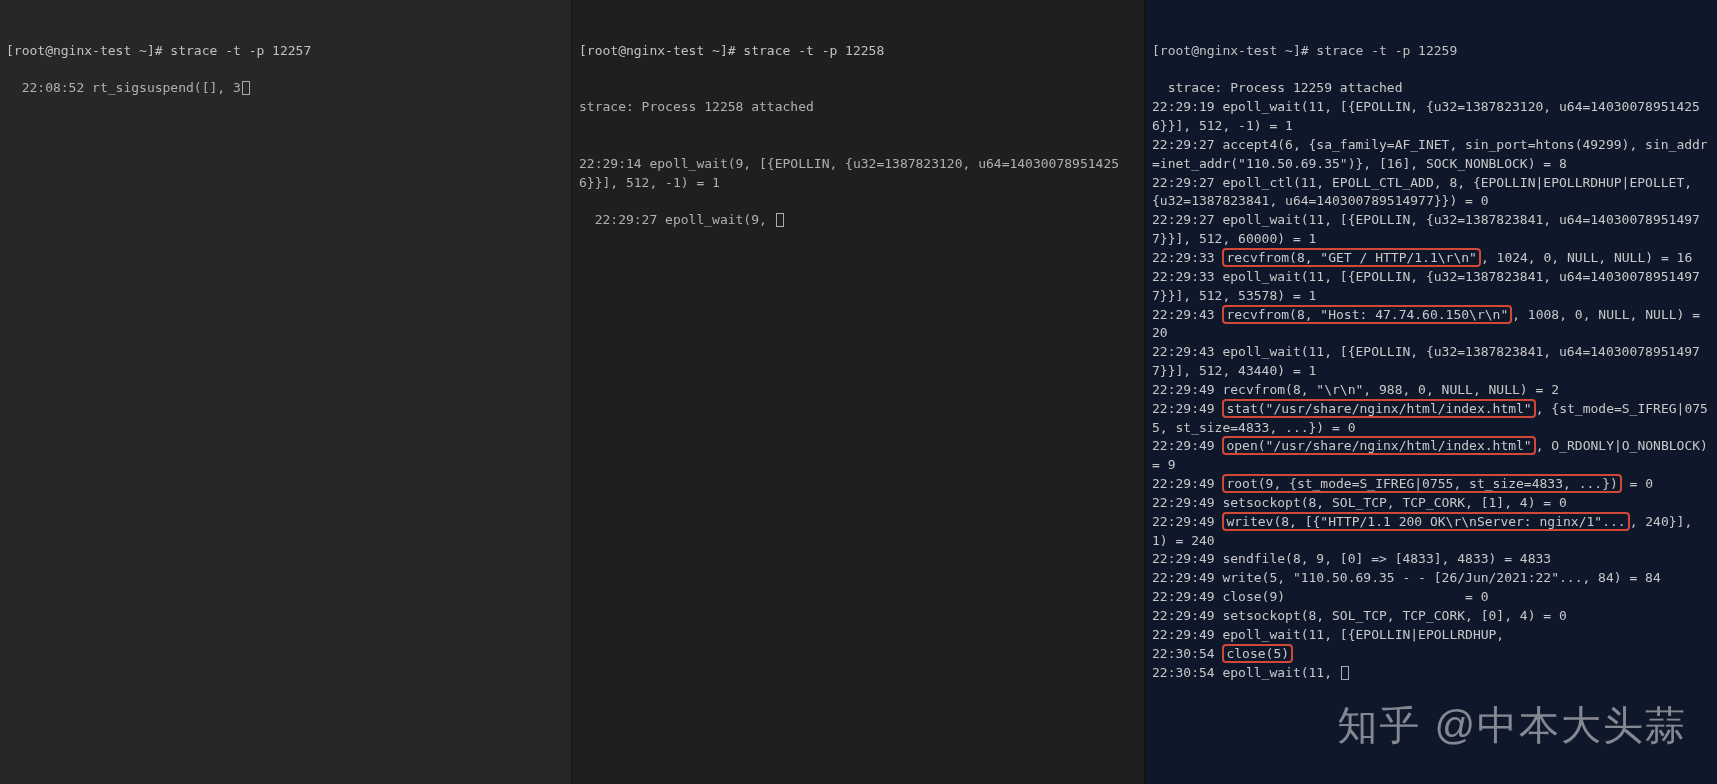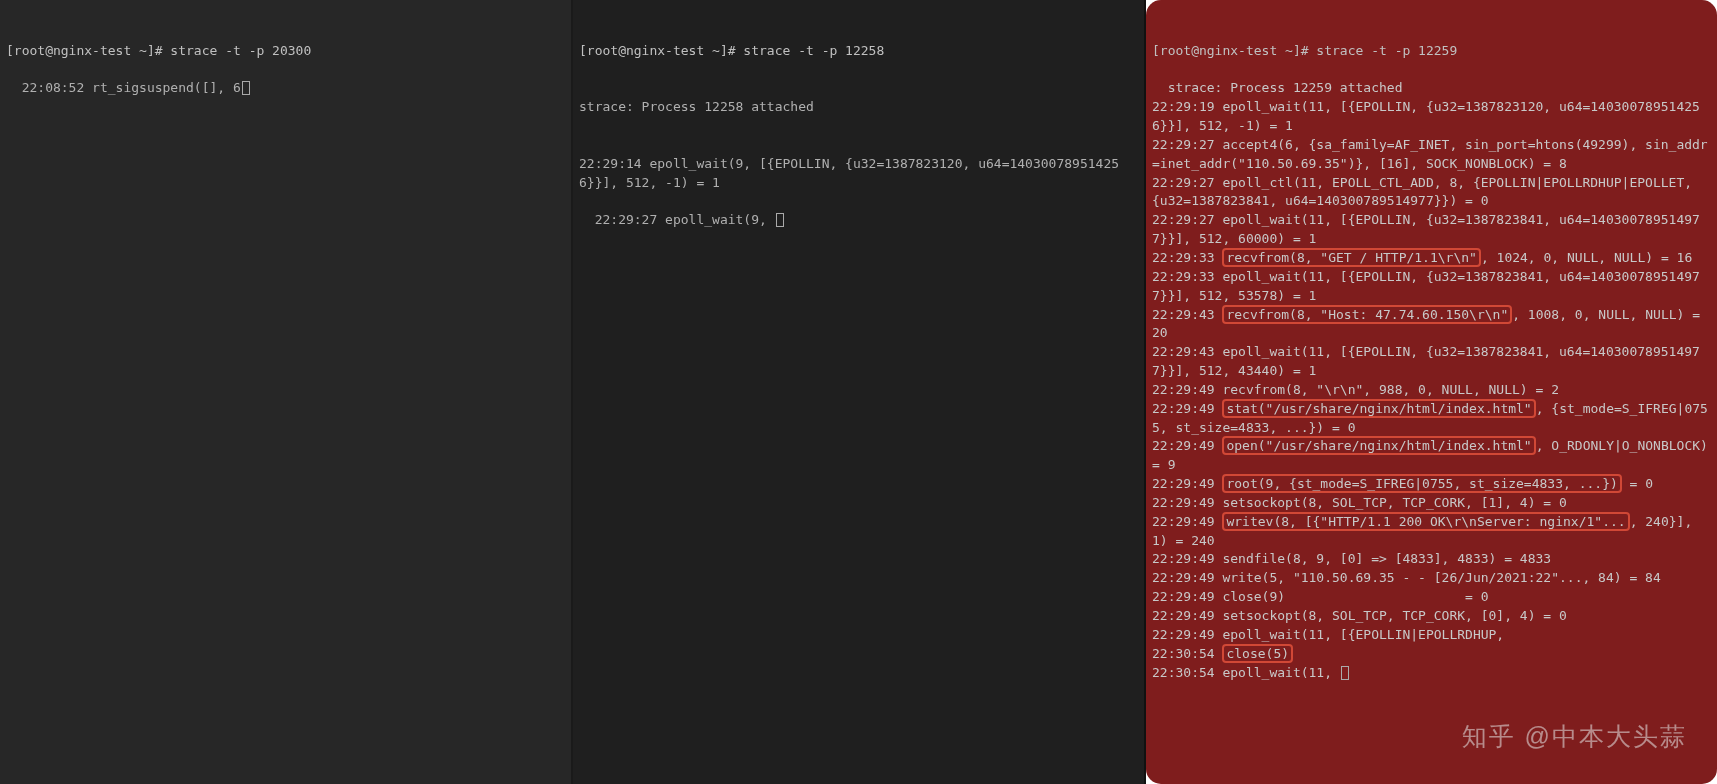--- a/index.html
+++ b/index.html
@@ -15,55 +15,55 @@
   }
   .pane {
     flex: 1;
     padding: 4px 6px;
     overflow: hidden;
     white-space: pre-wrap;
     word-break: break-all;
   }
   .pane1 { background: #272727; border-right: 2px solid #1a1a1a; }
   .pane2 { background: #1f1f1f; border-right: 2px solid #111; }
-  .pane3 { background: #7f1d1d; color: #c8c8c8; position: relative; border-radius: 15px; }
+  .pane3 { background: #0f172a; color: #c8c8c8; position: relative; }
   .prompt { color: #c0c0c0; }
   .cursor {
     display: inline-block;
     width: 8px;
     height: 14px;
     border: 1px solid #aaa;
     vertical-align: text-bottom;
     margin-left: 1px;
   }
   .hl {
     border: 2px solid #d14836;
     border-radius: 4px;
     padding: 0 2px;
     display: inline;
   }
   .watermark {
     position: absolute;
     bottom: 30px;
     right: 30px;
-    font-size: 25px;
+    font-size: 40px;
     font-weight: 300;
     color: rgba(230,230,230,0.55);
     font-family: 'PingFang SC', 'Microsoft YaHei', sans-serif;
     pointer-events: none;
     letter-spacing: 2px;
   }
   .line { display: block; }
 </style>
 </head>
 <body>
 
 <div class="pane pane1">
-  <span class="line prompt">[root@nginx-test ~]# strace -t -p 20300</span>
-  <span>22:08:52 rt_sigsuspend([], 6</span><span class="cursor"></span>
+  <span class="line prompt">[root@nginx-test ~]# strace -t -p 12257</span>
+  <span>22:08:52 rt_sigsuspend([], 3</span><span class="cursor"></span>
 </div>
 
 <div class="pane pane2">
   <span class="line prompt">[root@nginx-test ~]# strace -t -p 12258</span>
   <span class="line">strace: Process 12258 attached</span>
   <span class="line">22:29:14 epoll_wait(9, [{EPOLLIN, {u32=1387823120, u64=140300789514256}}], 512, -1) = 1</span>
   <span>22:29:27 epoll_wait(9, </span><span class="cursor"></span>
 </div>
 
 <div class="pane pane3">

